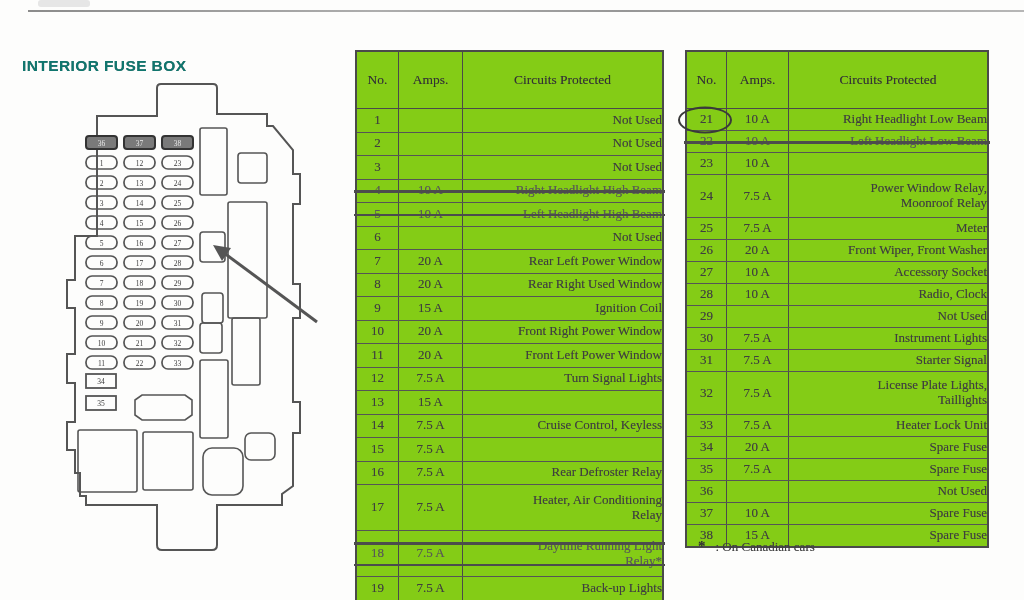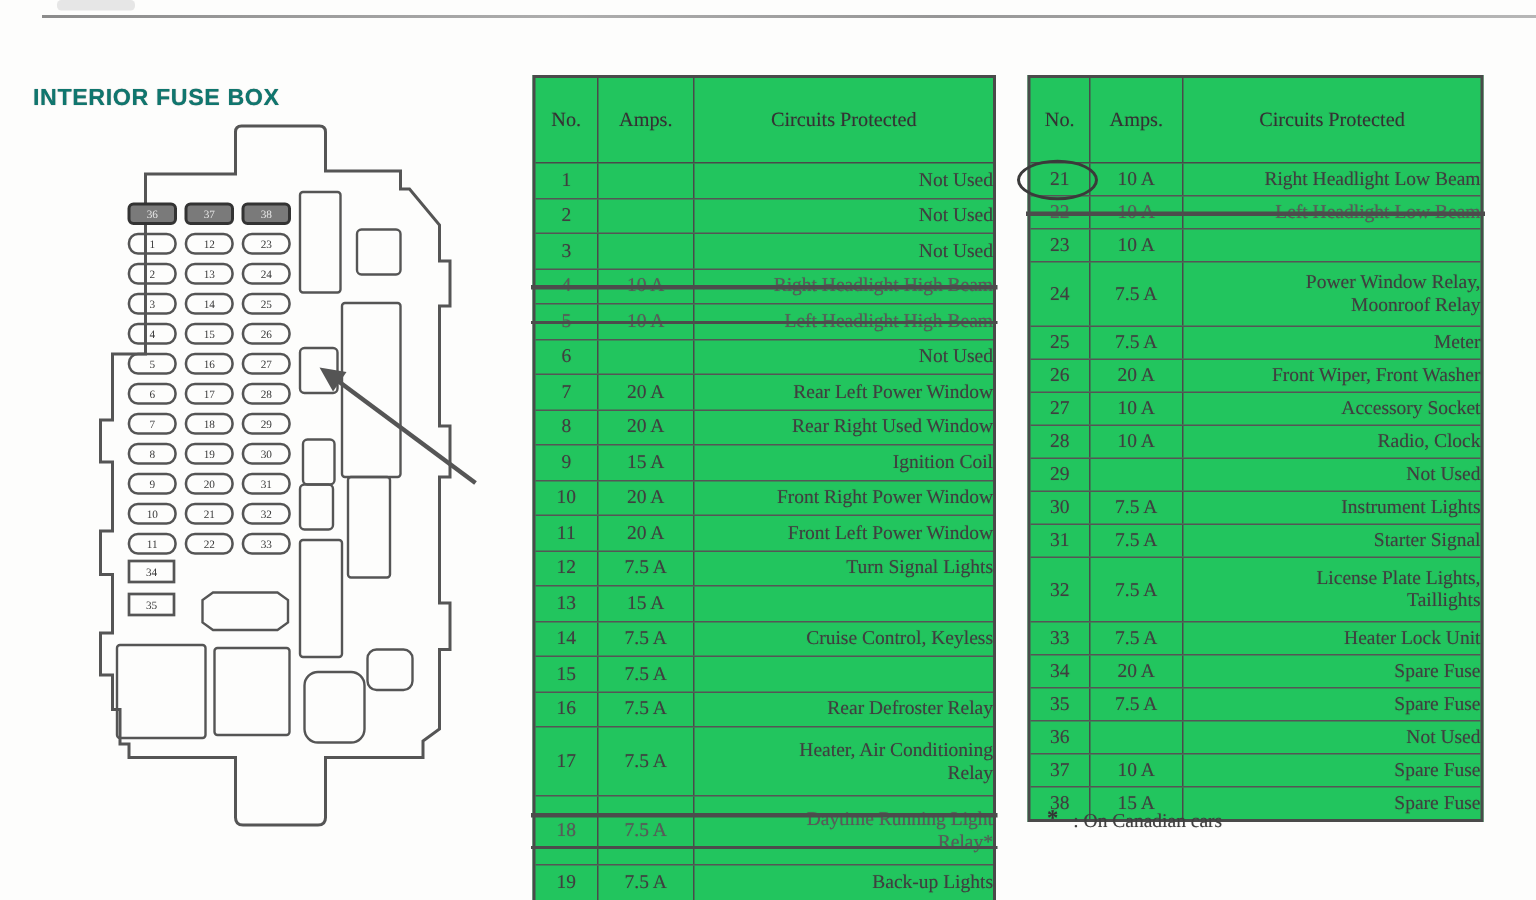--- a/index.html
+++ b/index.html
@@ -21,21 +21,21 @@
     font-weight:bold;font-size:15.5px;letter-spacing:.4px;color:#0f766e;
     text-shadow:0 0 .6px rgba(40,40,40,.6);
     margin-top:11px;
   }
   
   .diagram{position:absolute;left:50px;top:78px;}
   
   .ftable{
     position:absolute;top:50px;
     border:2px solid #4a4a4a;
-    background:#22c55e;
+    background:#84cc16;
     font-size:13px;line-height:1.15;
     text-shadow:0 0 .5px rgba(70,70,70,.5);
   }
   .ftable-left{left:355px;width:305px;--rh:22.5px;--rh2:45px;}
   .ftable-right{left:685px;width:300px;--rh:21px;--rh2:42px;}
   .thead{display:flex;height:56px;border-bottom:1.6px solid #4a4a4a;
     align-items:center;font-size:13.5px;color:#333;}
   .trow{display:flex;position:relative;height:var(--rh);border-bottom:1.3px solid #555;
     align-items:center;}
   .trow.tall{height:var(--rh2);}

